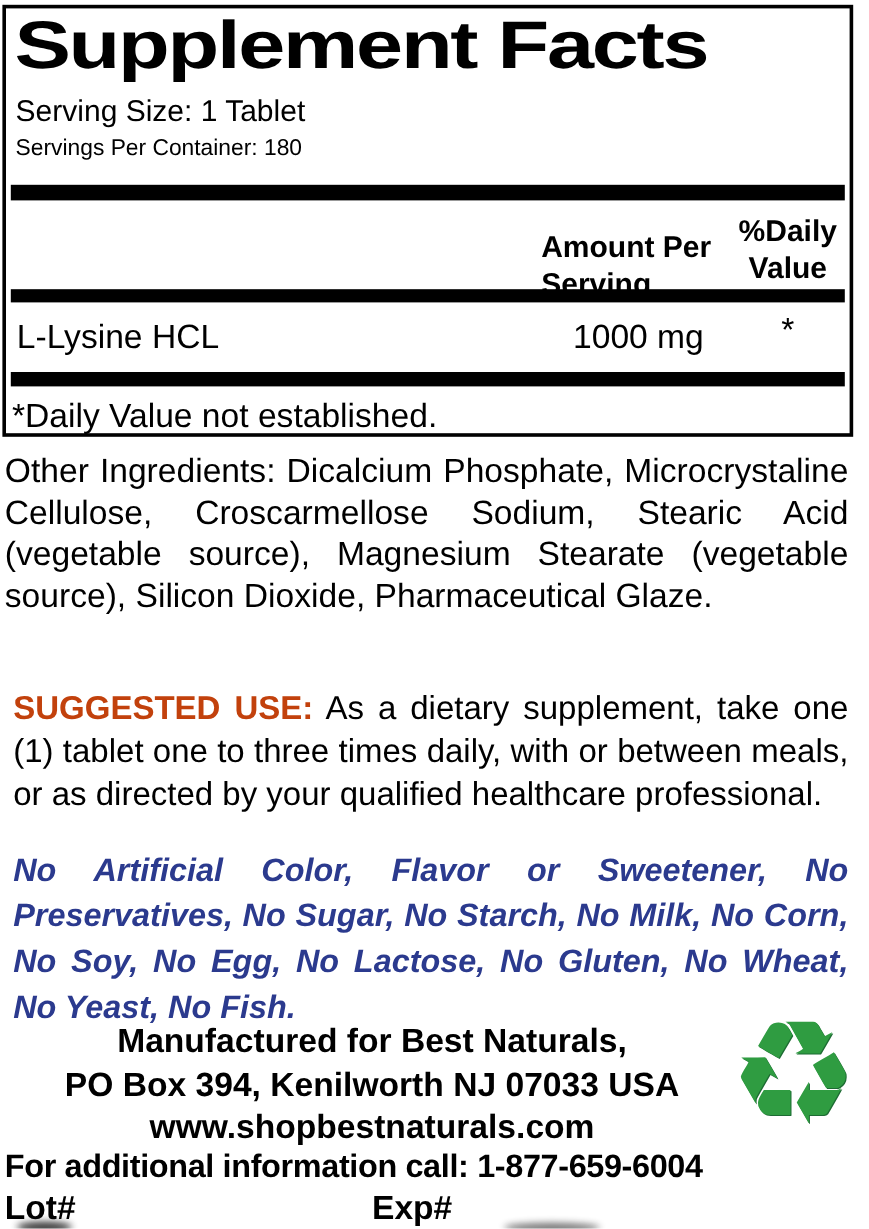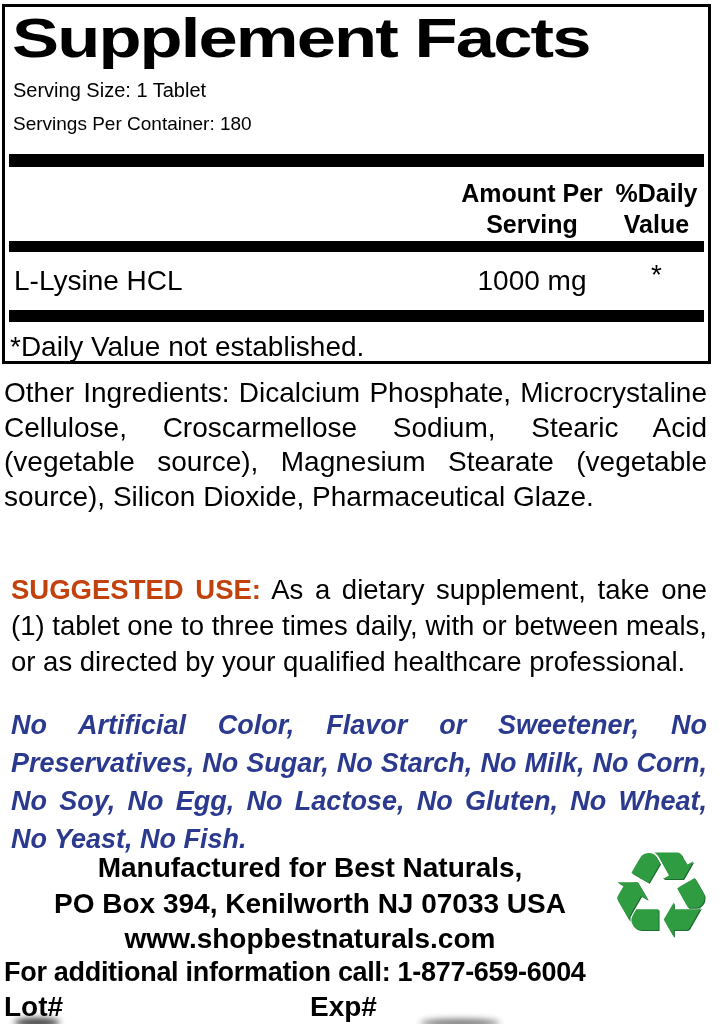--- a/index.html
+++ b/index.html
@@ -14,27 +14,27 @@
   .facts-box{
     position:absolute;left:2px;top:4px;width:709px;height:360px;
     border:3px solid #000;box-sizing:border-box;background:#fff;
   }
   .fb{position:absolute;}
   .fb-title{
     left:7px;top:2px;font-size:56px;font-weight:bold;letter-spacing:-1.5px;
     white-space:nowrap;line-height:1.05;
     transform:scaleX(1.26);transform-origin:left top;
   }
-  .fb-serving1{left:8px;top:72px;font-size:20px;}
+  .fb-serving1{left:8px;top:72px;font-size:25px;}
   .fb-serving2{left:8px;top:106px;font-size:19px;}
   .bar{position:absolute;left:4px;right:4px;background:#000;}
   .bar-1{top:147px;height:13px;}
   .bar-2{top:234px;height:11px;}
   .bar-3{top:303px;height:12px;}
-  .fb-amount-h{left:446px;top:171px;width:162px;text-align:center;font-weight:bold;font-size:25px;line-height:31px;}
+  .fb-amount-h{left:446px;top:184px;width:162px;font-weight:bold;font-size:25px;line-height:31px;}
   .fb-dv-h{right:3px;top:171px;width:97px;text-align:center;font-weight:bold;font-size:25px;line-height:31px;}
   .fb-row-name{left:9px;top:258px;font-size:28px;}
   .fb-row-amount{left:446px;top:258px;width:162px;text-align:center;font-size:28px;}
   .fb-row-dv{right:3px;top:252px;width:97px;text-align:center;font-size:28px;}
   .fb-footnote{left:5px;top:324px;font-size:28px;}
 
   
   .para{position:absolute;text-align:justify;}
   .oi{left:4px;right:9px;top:376px;font-size:28px;line-height:34.5px;}
   .oi .lbl{font-weight:normal;}

